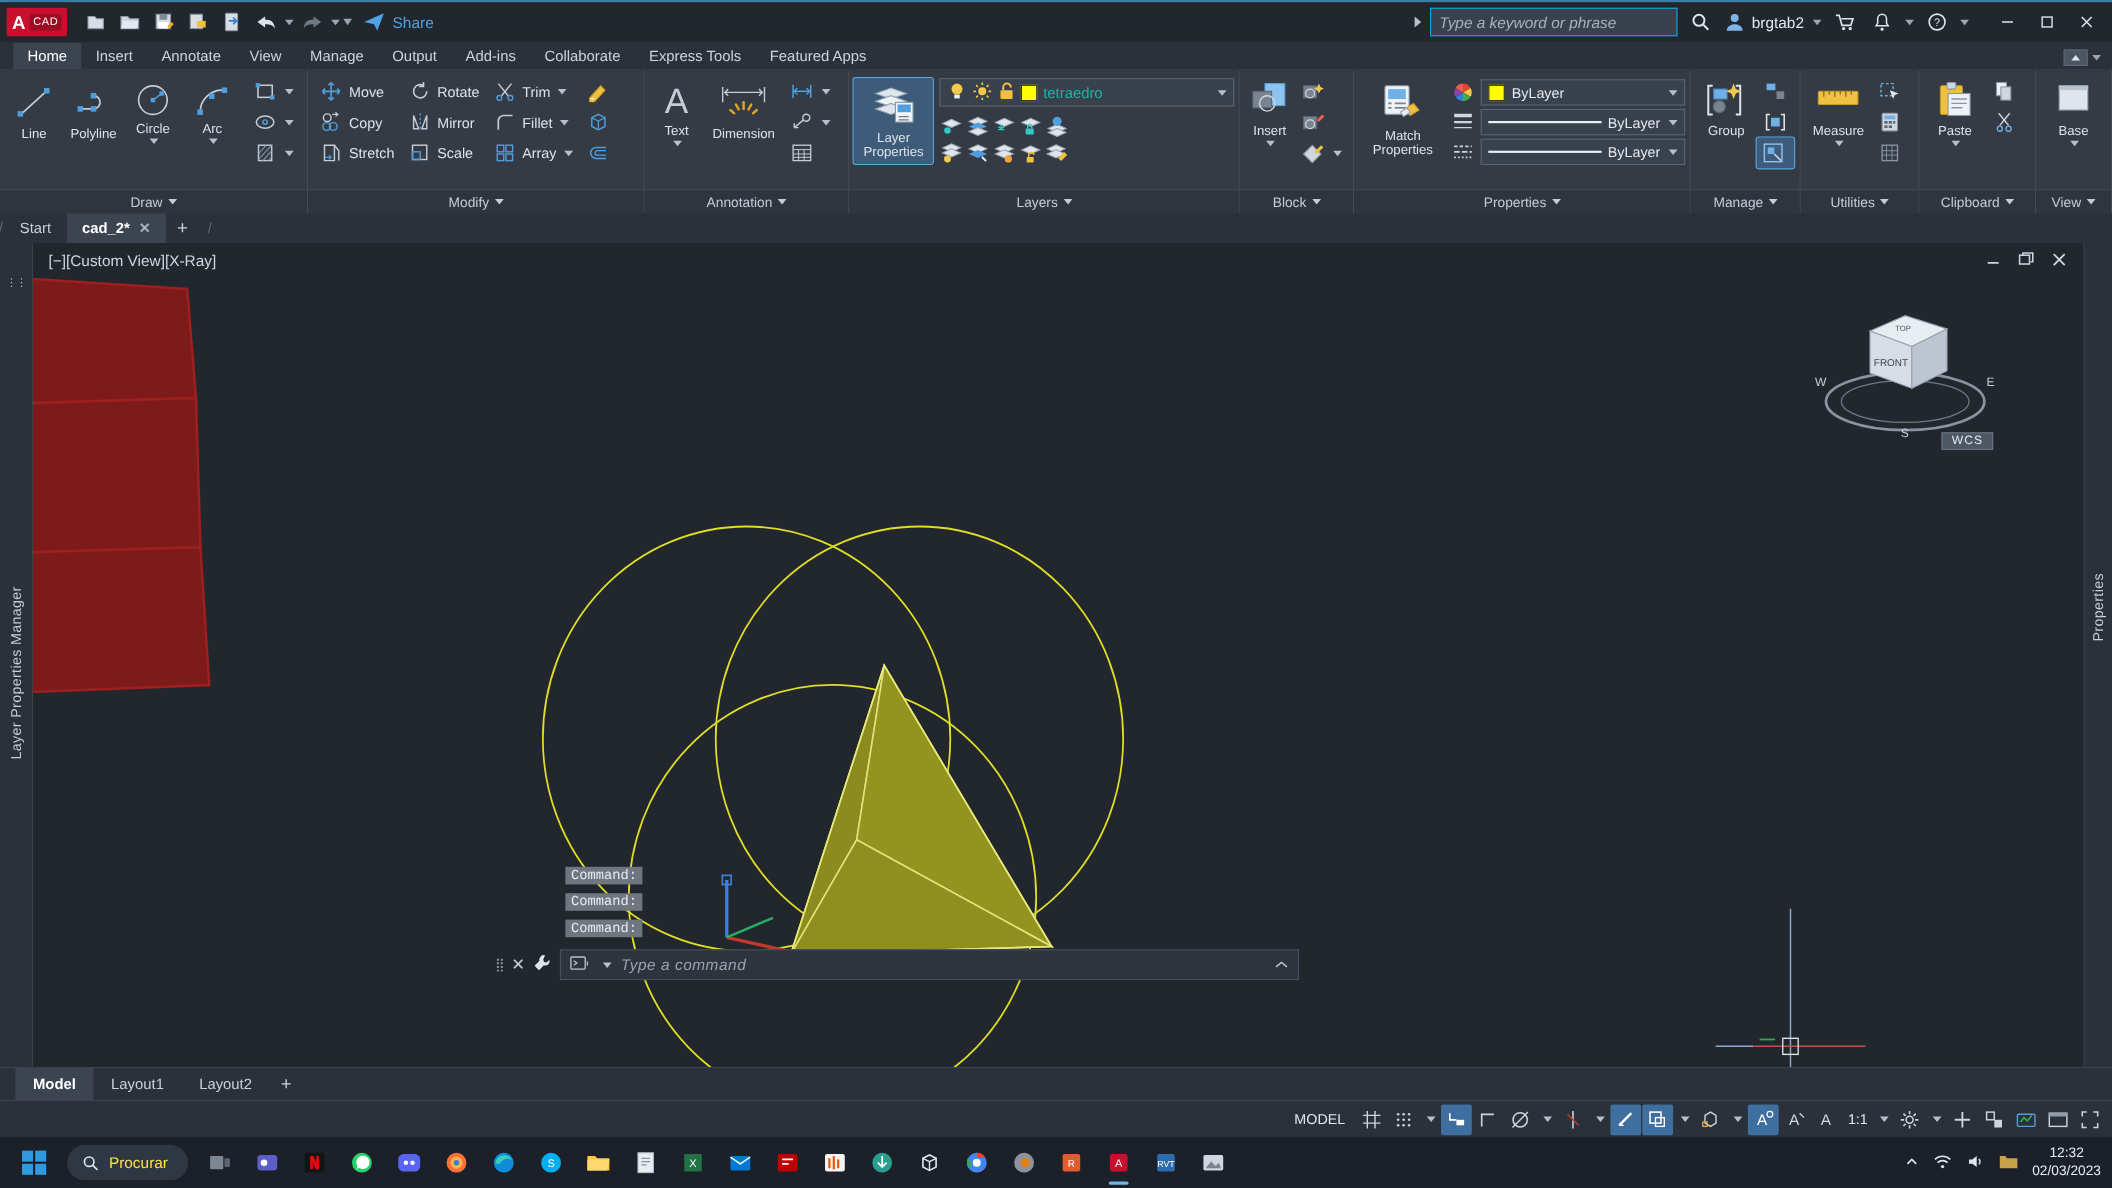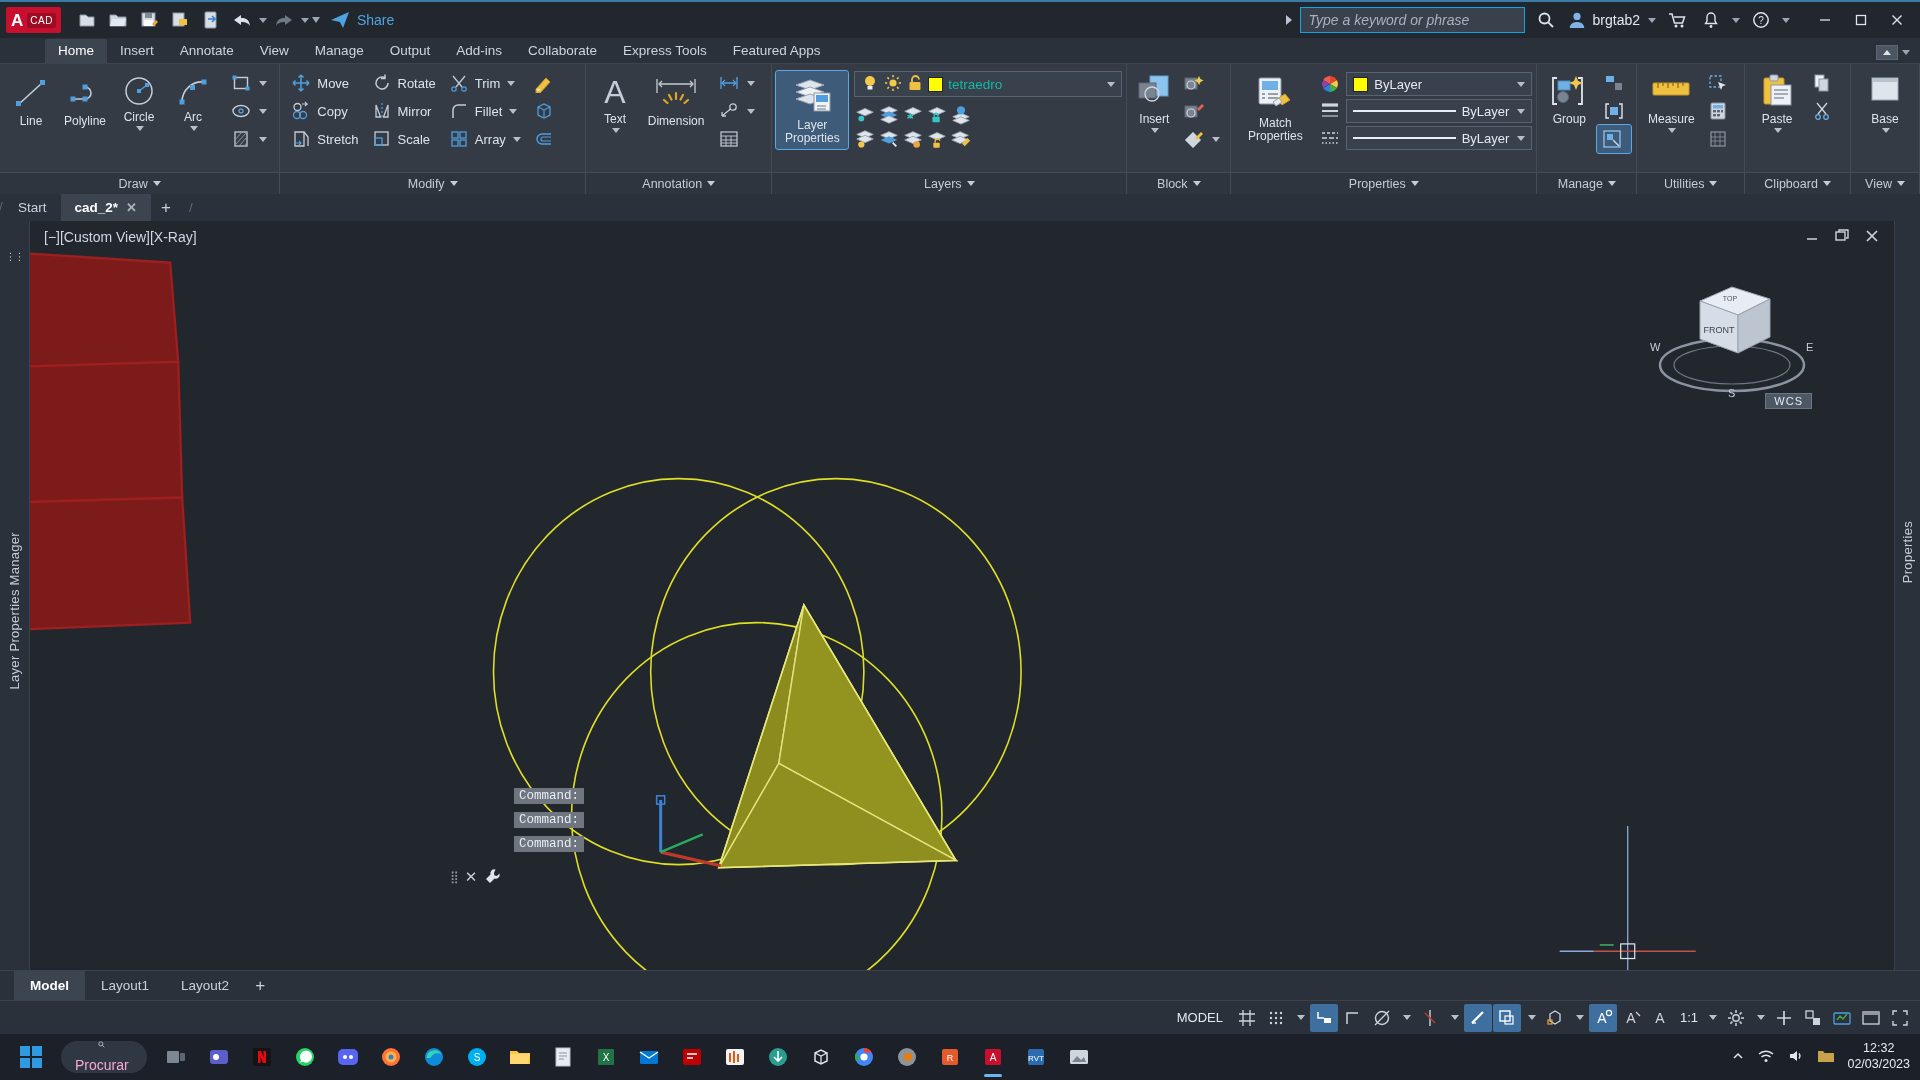--- a/index.html
+++ b/index.html
@@ -45,21 +45,21 @@
   .user .nm { font-size:14px; color:#e2e8f0; }
   .winbtns { display:flex; align-items:center; gap:2px; margin-left:10px;}
   .winbtn { width:34px;height:30px; display:flex;align-items:center;justify-content:center; cursor:pointer;}
 
   
   .ribbontabs {
     height:26px; background:#2b313a; display:flex; align-items:flex-end; padding-left:12px; flex:none;
     border-bottom:1px solid #3c444f; position:relative;
   }
   .rtab { padding:4px 13px 5px; font-size:13.5px; color:#ccd4de; cursor:pointer; border-radius:2px 2px 0 0;}
-  .rtab.active { background:#3c4450; color:#fff;margin-left:33px; }
+  .rtab.active { background:#3c4450; color:#fff; }
   .tabs-right { margin-left:auto; display:flex; align-items:center; gap:4px; padding:0 10px 3px;}
   .minibox { width:22px;height:15px;background:#4c5562;border:1px solid #5c6674; display:flex;align-items:center;justify-content:center;}
 
   
   .ribbon { height:130px; background:#343b45; display:flex; flex:none; position:relative; }
   .panel { display:flex; flex-direction:column; border-right:1px solid #434b57; position:relative; }
   .panel-body { flex:1; display:flex; align-items:flex-start; padding:5px 4px 0; gap:0px; }
   .panel-title {
     height:22px; display:flex; align-items:center; justify-content:center; gap:5px;
     font-size:12.5px; color:#c3ccd7; background:#2f353f; border-top:1px solid #434b57;
@@ -167,21 +167,21 @@
   .sb-model { font-size:13px; color:#e2e8f0; padding:0 9px; cursor:pointer;}
   .sb-scale { font-size:13px; color:#e2e8f0; padding:0 4px; cursor:pointer;}
 
   
   .taskbar {
     height:46px; background:#1b2029; display:flex; align-items:center; flex:none; gap:3px; padding:0 4px;
   }
   .winstart { width:54px;height:46px; display:flex;align-items:center;justify-content:center; cursor:pointer;}
   .searchpill {
     display:flex; align-items:center; gap:9px; background:#2f3742; border-radius:20px; height:32px;
-    padding:0 18px 0 14px; color:#f9a8d4; font-size:14px; cursor:pointer; margin-right:6px;flex-direction:column;
+    padding:0 18px 0 14px; color:#fde047; font-size:14px; cursor:pointer; margin-right:6px;
   }
   .tbicon { width:40px;height:42px; display:flex;align-items:center;justify-content:center; cursor:pointer; border-radius:4px; position:relative;}
   .tbicon.active::after { content:""; position:absolute; bottom:1px; left:50%; transform:translateX(-50%); width:18px;height:3px;background:#6fb5e8; border-radius:2px;}
   .tray { margin-left:auto; display:flex; align-items:center; gap:12px; padding-right:6px;}
   .clock { color:#e6ebf2; font-size:12.5px; line-height:1.25; text-align:center; cursor:pointer;}
 </style>
 </head>
 <body>
 
 <div class="app">
@@ -1089,20 +1089,36 @@
       </div>
 
       <div class="cmdbar">
         <span class="cmd-grip">⣿</span>
         <span class="cmd-x">✕</span>
         <span class="cmd-tool">
           <svg width="18" height="18" viewBox="0 0 18 18">
               <path d="M11.5 2.5a4 4 0 00-5 5L2 12l4 4 4.5-4.5a4 4 0 005-5l-2.6 2.6-2.4-.6-.6-2.4z" fill="#dfe5ec"></path>
             </svg>
         </span>
+        <div class="cmd-input-wrap">
+          <span>
+            <svg width="20" height="16" viewBox="0 0 20 16">
+                <rect x="1" y="2" width="13" height="11" rx="1" fill="none" stroke="#b9c3cf" stroke-width="1.2"></rect>
+                <path d="M3.5 5.5l3 2-3 2" stroke="#b9c3cf" stroke-width="1.1" fill="none"></path>
+                <path d="M16 6l0 4" stroke="#b9c3cf" stroke-width="1.1"></path>
+              </svg>
+          </span>
+          <span class="dd"></span>
+          <input class="cmd-input" value="" placeholder="Type a command" style="">
+          <span>
+            <svg width="14" height="10" viewBox="0 0 14 10">
+                <path d="M2 7l5-4 5 4" fill="none" stroke="#b9c3cf" stroke-width="1.4"></path>
+              </svg>
+          </span>
+        </div>
       </div>
     </div>
 
     <div class="rightstrip">
       <div class="vstrip-label" style="margin-top:0;">Properties</div>
     </div>
   </div>
 
   <div class="layouttabs">
     <div class="ltab active">Model</div>

